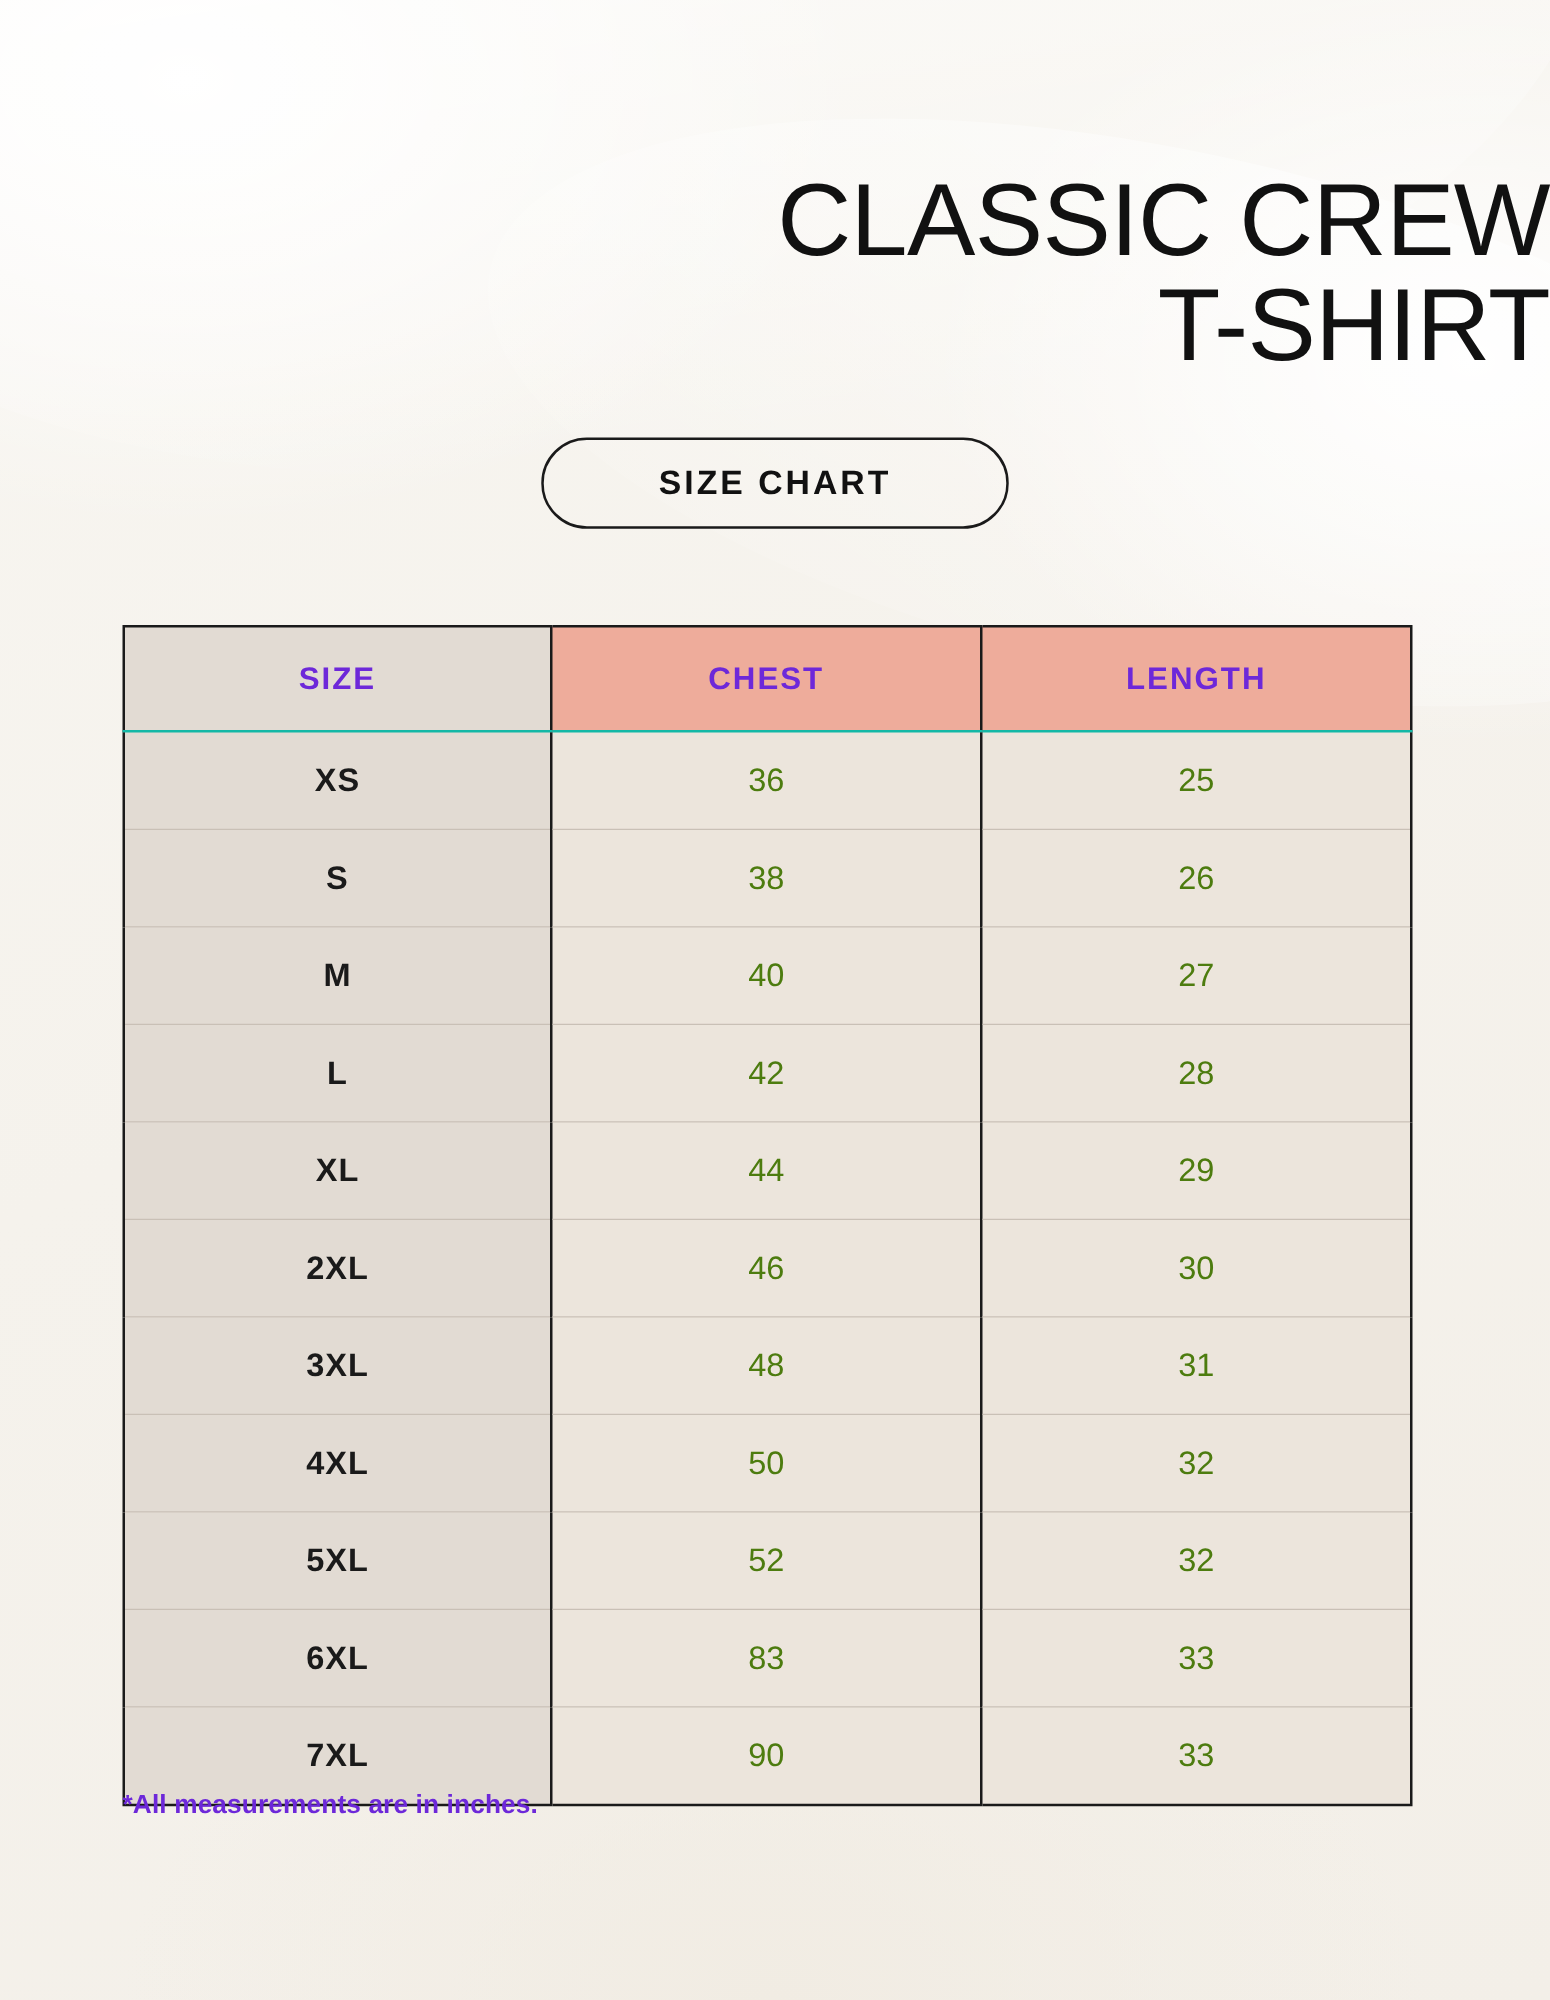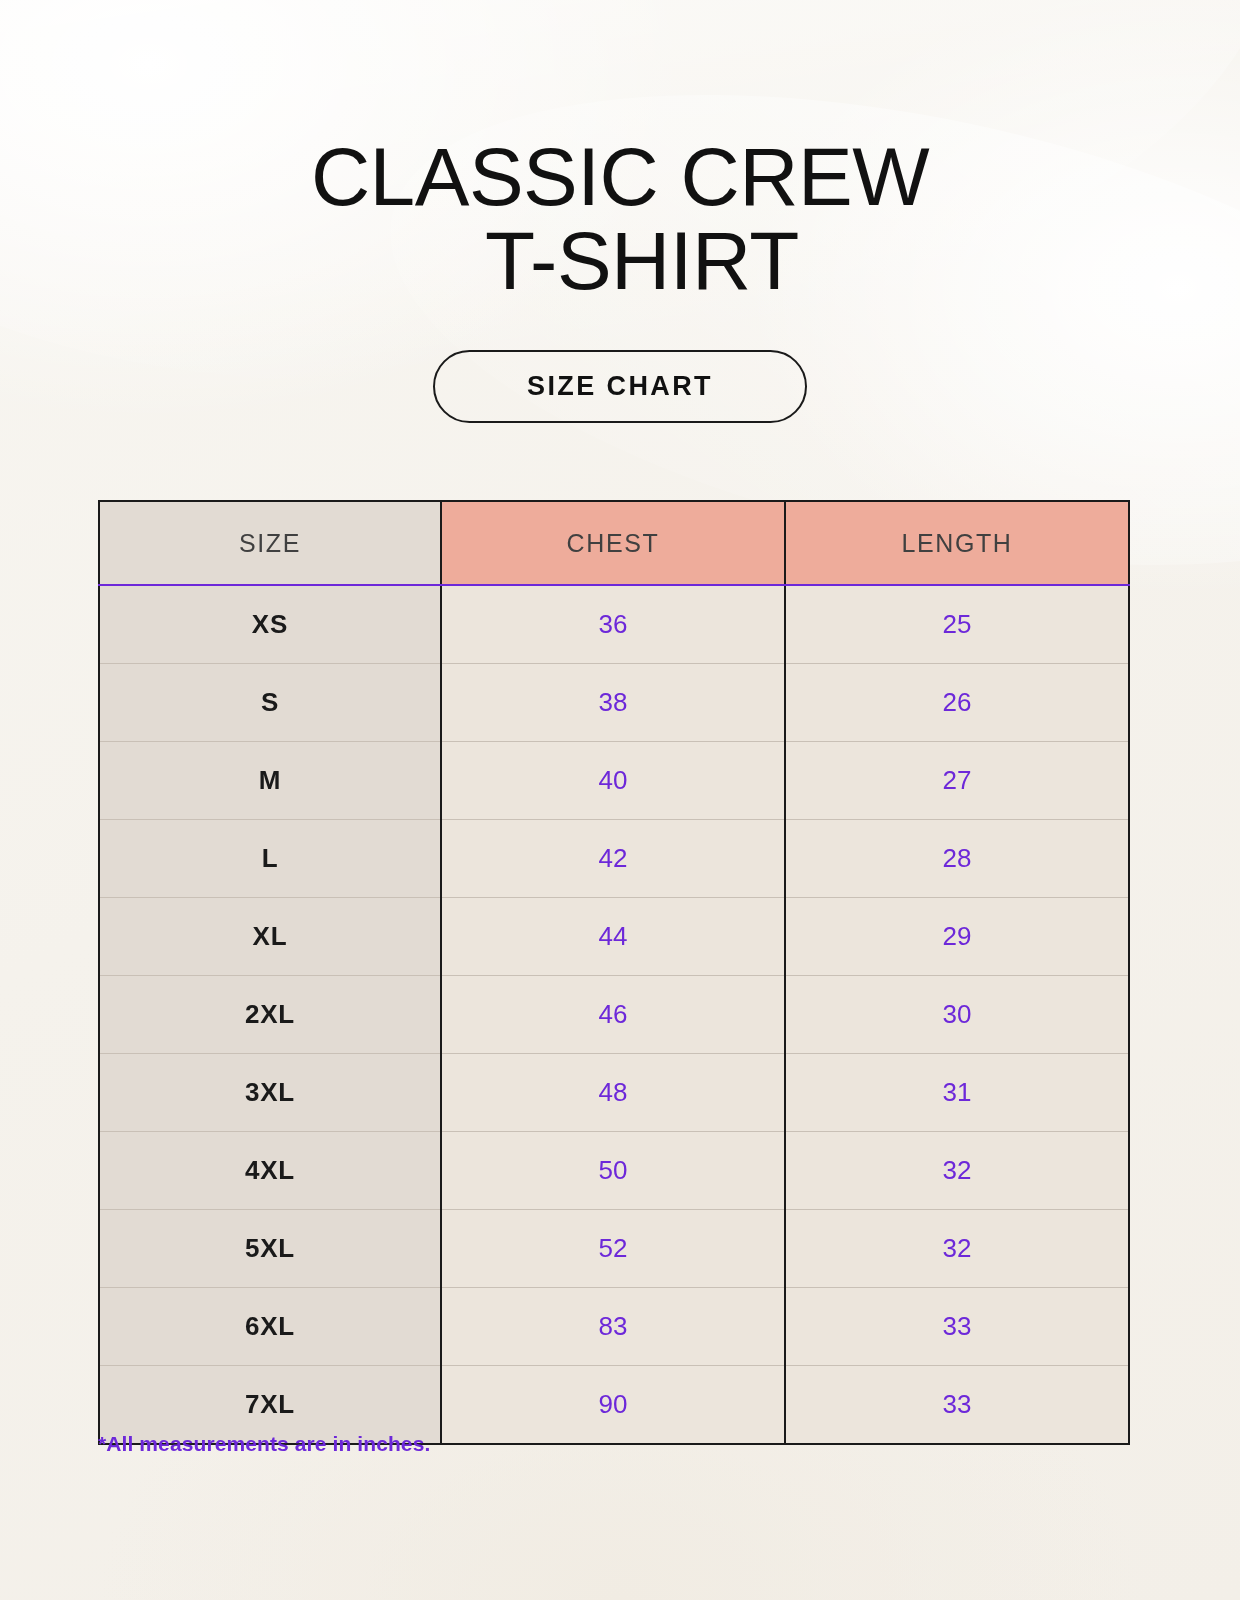--- a/index.html
+++ b/index.html
@@ -53,21 +53,21 @@
     width: 1240px;
     height: 1600px;
     box-sizing: border-box;
   }
 
   .title {
     position: absolute;
     top: 80px;
     left: 0;
     right: 0;
-    text-align: center;
+    text-align: right;
     font-size: 82px;
     line-height: 1.02;
     letter-spacing: -0.5px;
     color: #111111;
     font-weight: 400;
     font-family: "Liberation Sans", sans-serif;
   }
   .title .line2 { display: block; padding-left: 44px; }
 
   .badge-wrap {
@@ -111,43 +111,43 @@
     border-left: 2px solid #1a1a1a;
     border-right: 2px solid #1a1a1a;
     border-top: 1px solid #c9c0b6;
     border-bottom: 1px solid #c9c0b6;
     text-align: center;
     height: 77px;
     padding: 0;
   }
   table.size-chart thead th {
     border-top: none;
-    border-bottom: 2px solid #6d28d9;
+    border-bottom: 2px solid #14b8a6;
     font-size: 25px;
-    font-weight: 400;
+    font-weight: 700;
     letter-spacing: 1.6px;
-    color: #404040;
+    color: #6d28d9;
     height: 82px;
   }
   table.size-chart thead th.h-size { background: #e2dbd3; }
   table.size-chart thead th.h-chest,
   table.size-chart thead th.h-length { background: #eeac9b; }
 
   table.size-chart tbody td.col-size {
     background: #e2dbd3;
     font-size: 26px;
     font-weight: 700;
     letter-spacing: 0.8px;
     color: #1a1a1a;
   }
   table.size-chart tbody td.col-val {
     background: #ece5dc;
     font-size: 26px;
     font-weight: 400;
-    color: #6d28d9;
+    color: #4d7c0f;
   }
   table.size-chart tbody tr:last-child td {
     border-bottom: none;
   }
 
   .footnote {
     position: absolute;
     top: 1432px;
     left: 98px;
     width: 1032px;

